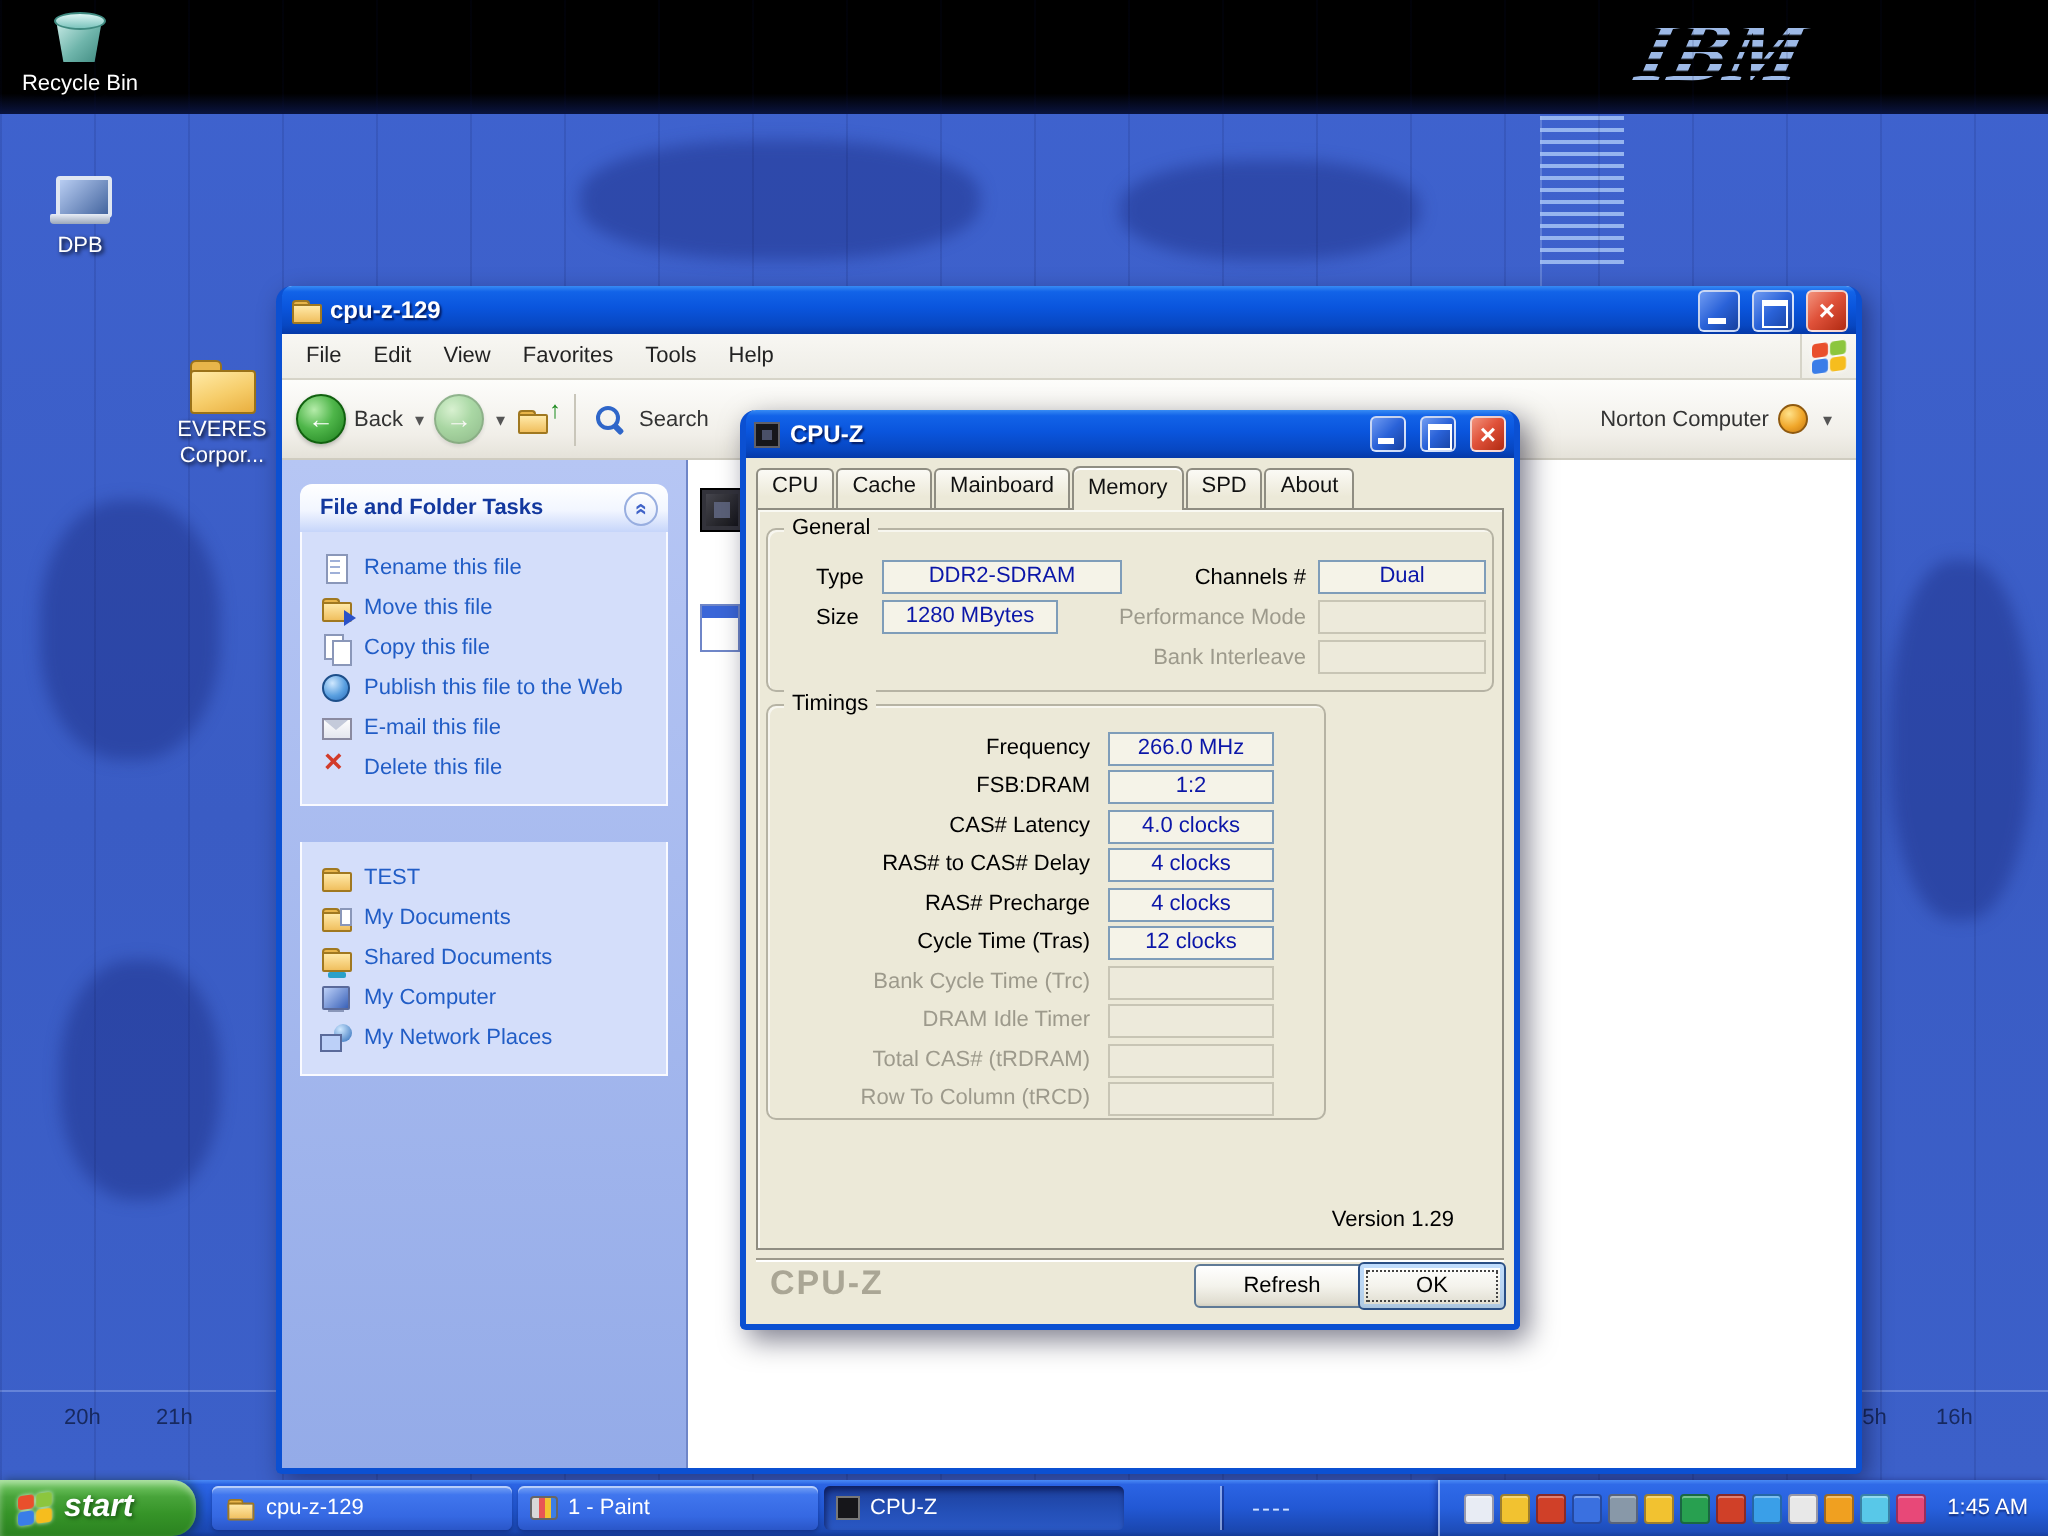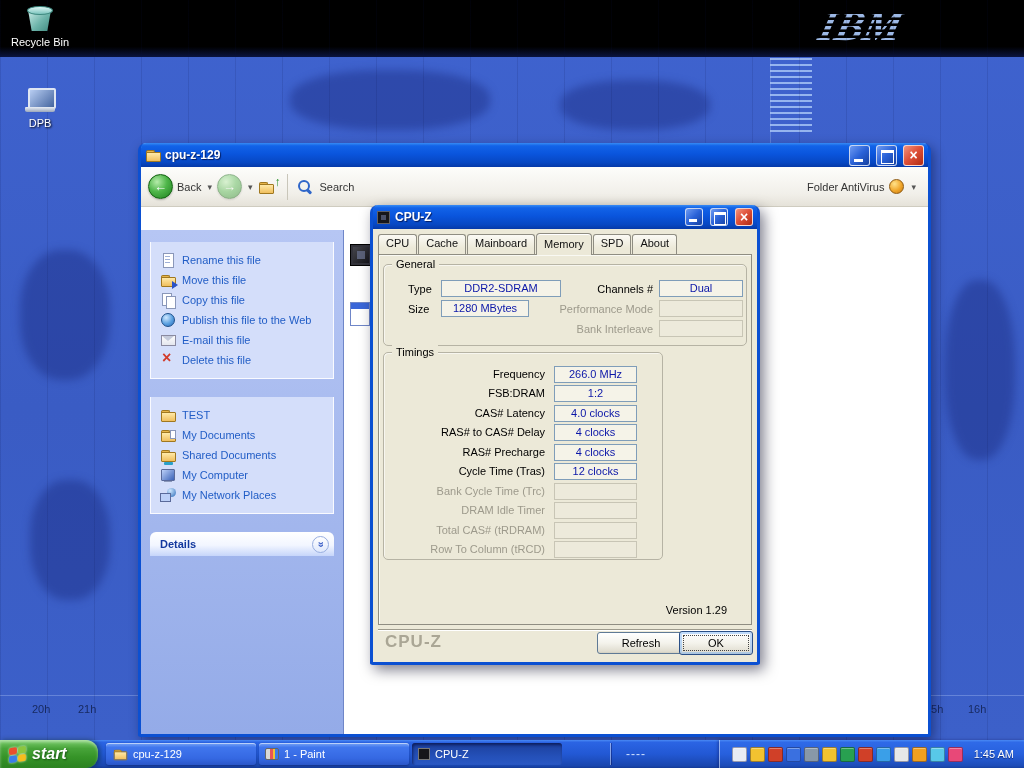--- a/index.html
+++ b/index.html
@@ -180,31 +180,51 @@
   </div>
 
   <div class="dicon" style="left:2px;top:4px">
     <div class="bin"></div>
     <div class="lbl">Recycle Bin</div>
   </div>
   <div class="dicon" style="left:2px;top:88px">
     <div class="laptop"></div>
     <div class="lbl">DPB</div>
   </div>
+  <div class="dicon" style="left:78px;top:178px;width:66px">
+    <div class="folder-lg"></div>
+    <div class="lbl">EVERES Corpor...</div>
+  </div>
 
   <div class="explorer">
     <div class="x-title wtitle">
       <span class="mi mi-folder"></span>
       <span class="t-text">cpu-z-129</span>
       <span class="cap blue cap-min"></span>
       <span class="cap blue cap-max"></span>
       <span class="cap red">
           <span class="x-glyph">×</span>
         </span>
     </div>
+    <div class="x-menu">
+      <span class="mitem">File</span>
+      <span class="mitem">Edit</span>
+      <span class="mitem">View</span>
+      <span class="mitem">Favorites</span>
+      <span class="mitem">Tools</span>
+      <span class="mitem">Help</span>
+      <span class="flagbox">
+        <span class="winflag">
+            <i class="wf-r"></i>
+            <i class="wf-g"></i>
+            <i class="wf-b"></i>
+            <i class="wf-y"></i>
+          </span>
+      </span>
+    </div>
     <div class="x-tools">
       <div class="tbgroup">
         <span class="circle green">
             <span>←</span>
           </span>
         <span>Back</span>
         <span class="caret">▾</span>
       </div>
       <div class="tbgroup">
         <span class="circle green dim">
@@ -214,28 +234,34 @@
       </div>
       <div class="tbgroup">
         <span class="upwrap"><span class="mi mi-folder"></span><span class="ov-up">↑</span></span>
       </div>
       <span class="tsep"></span>
       <div class="tbgroup">
         <span class="mag"></span>
         <span>Search</span>
       </div>
       <div class="norton">
-        <span>Folder AntiVirus</span>
+        <span>Norton Computer</span>
         <span class="n-ico"></span>
         <span class="caret">▾</span>
       </div>
     </div>
     <div class="x-body">
       <div class="sidebar">
         <div class="panel">
+          <div class="p-head">
+            <span>File and Folder Tasks</span>
+            <span class="chevbtn">
+                <span class="g">«</span>
+              </span>
+          </div>
           <div class="p-body">
             <div class="pi">
                 <span class="mi mi-file"></span>
                 <span>Rename this file</span>
               </div>
             <div class="pi">
                 <span class="mi mi-folder">
                   <i class="ov-arr"></i>
                 </span>
                 <span>Move this file</span>
@@ -277,28 +303,20 @@
                 <span>Shared Documents</span>
               </div>
             <div class="pi">
                 <span class="mi mi-pc"></span>
                 <span>My Computer</span>
               </div>
             <div class="pi">
                 <span class="mi mi-net"></span>
                 <span>My Network Places</span>
               </div>
-          </div>
-        </div>
-        <div class="panel">
-          <div class="p-head">
-            <span>Details</span>
-            <span class="chevbtn">
-                <span class="g down">«</span>
-              </span>
           </div>
         </div>
       </div>
       <div class="content">
         <span class="cfile1"></span>
         <span class="cfile2"></span>
       </div>
     </div>
   </div>
 

